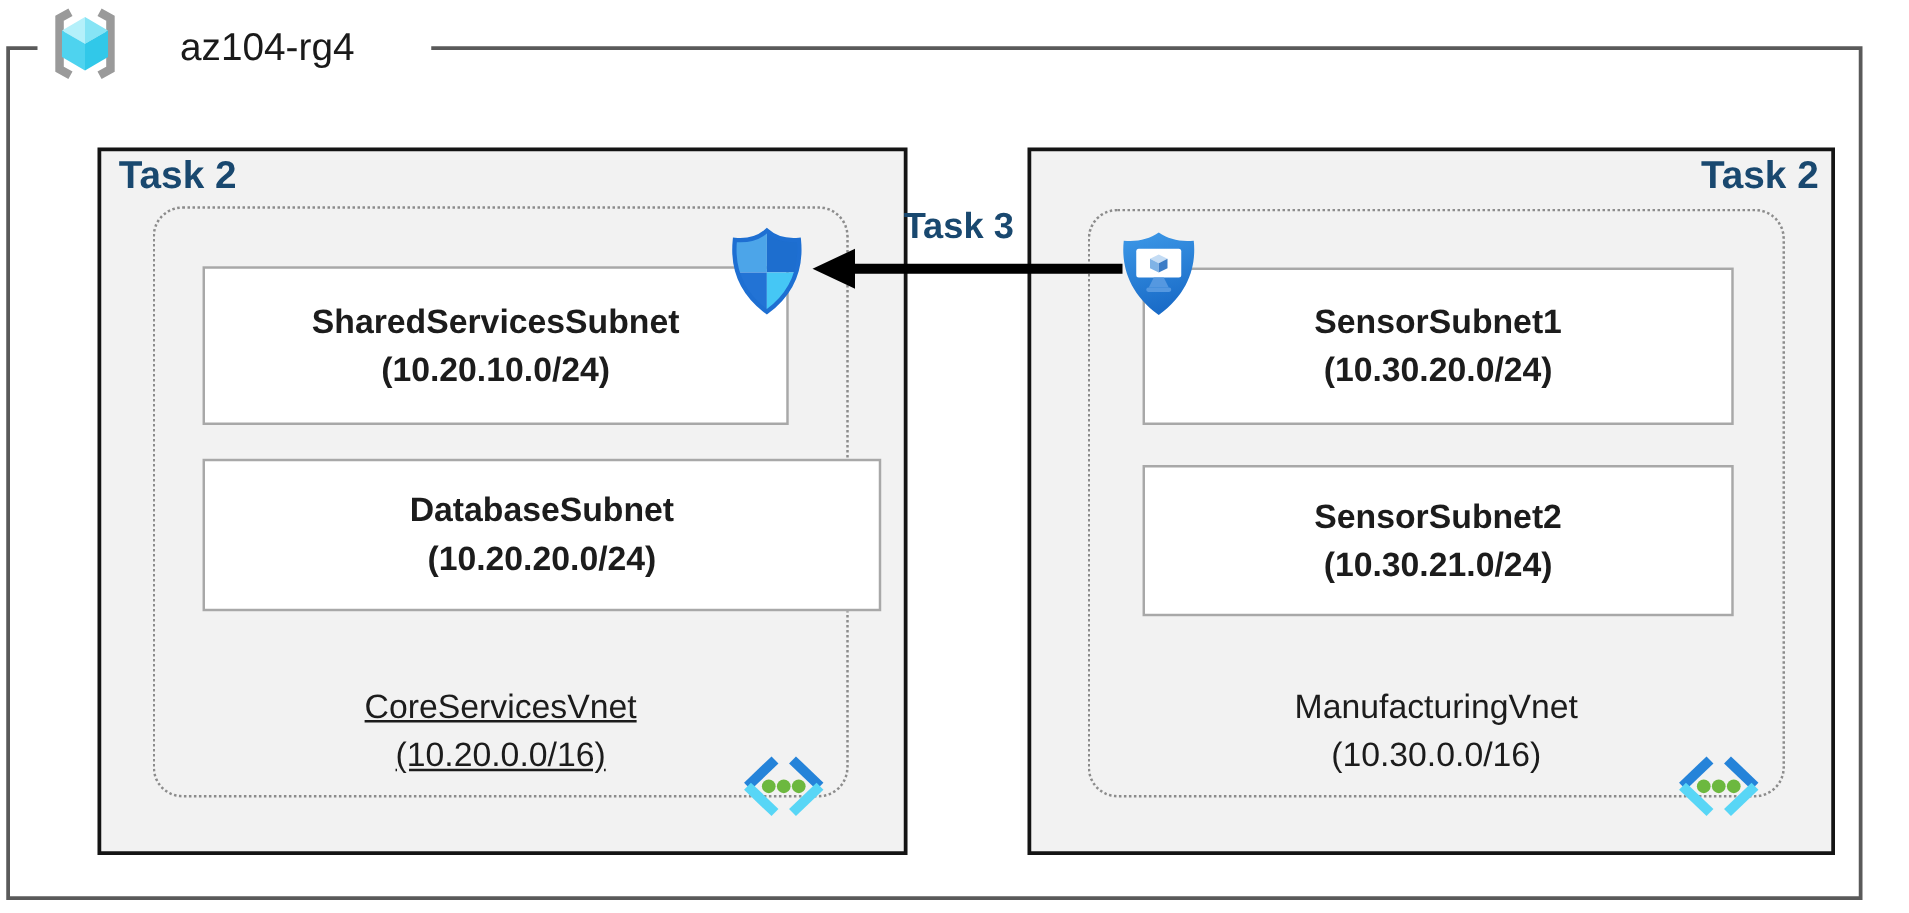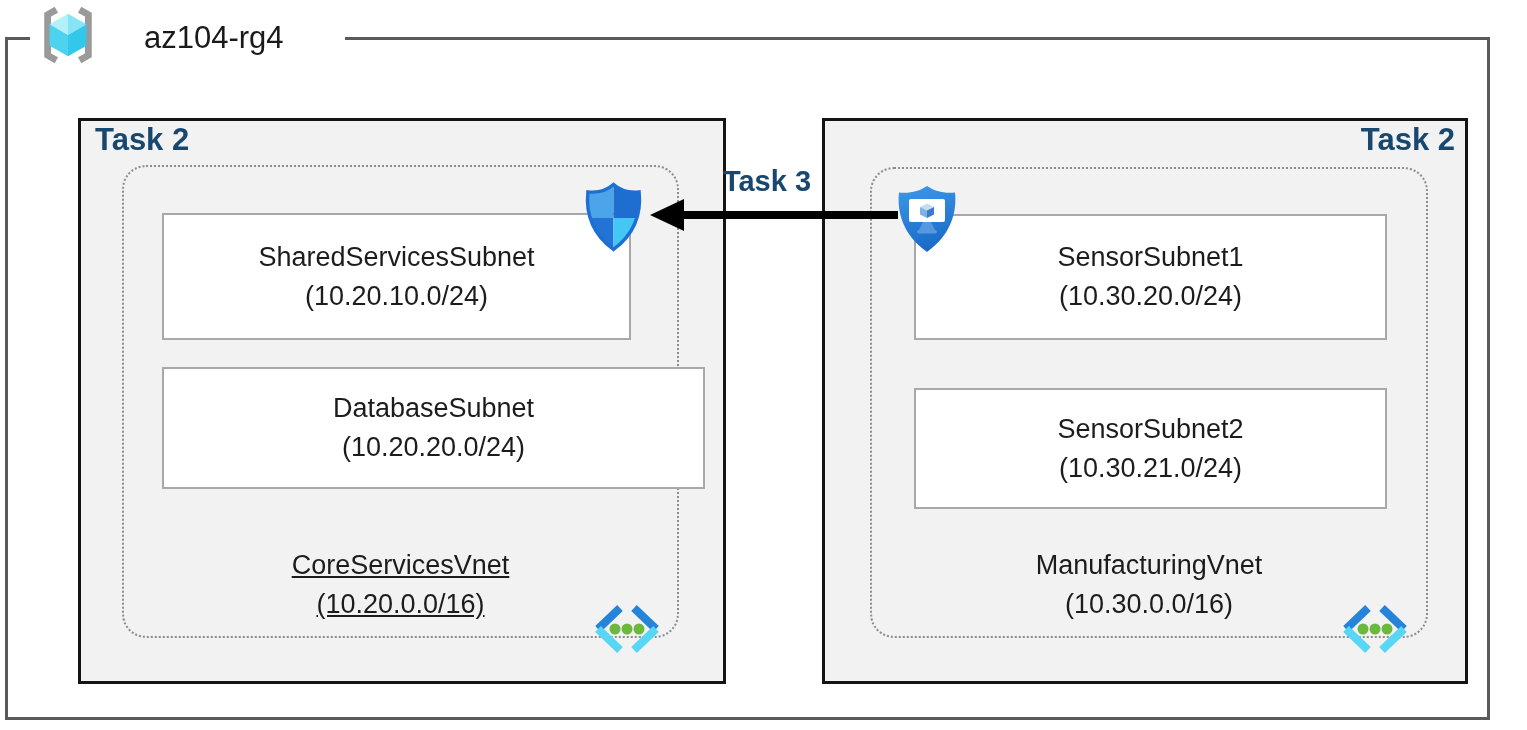--- a/index.html
+++ b/index.html
@@ -25,26 +25,26 @@
 
   
   .vnet-border{border:2.5px dotted #8C8C8C;border-radius:24px;}
   #vnet1-border{left:122px;top:165px;width:557px;height:473px;}
   #vnet2-border{left:870px;top:167px;width:558px;height:471px;}
 
   
   .subnet-box{
     background:#ffffff;border:2px solid #A8A8A8;display:flex;flex-direction:column;
     justify-content:center;align-items:center;text-align:center;
-    font-size:27px;line-height:39px;color:#1c1c1c;
+    font-size:27px;line-height:39px;color:#1c1c1c;font-weight:bold;
   }
   #subnet1a{left:162px;top:213px;width:469px;height:127px;}
   #subnet1b{left:162px;top:367px;width:543px;height:122px;}
   #subnet2a{left:914px;top:214px;width:473px;height:126px;}
-  #subnet2b{left:914px;top:388px;width:473px;height:121px;}
+  #subnet2b{left:914px;top:372px;width:473px;height:121px;}
 
   
   .vnet-label{text-align:center;font-size:27px;line-height:39px;color:#1c1c1c;}
   #vnet1-label{left:122px;top:546px;width:557px;text-decoration:underline;}
   #vnet2-label{left:870px;top:546px;width:558px;text-align:center;}
 
   
   #vnet1-icon{left:590px;top:603px;width:74px;height:52px;z-index:5;}
   #vnet2-icon{left:1338px;top:603px;width:74px;height:52px;z-index:5;}
   #nsg-shield-icon{left:582px;top:181px;width:63px;height:72px;z-index:6;}

